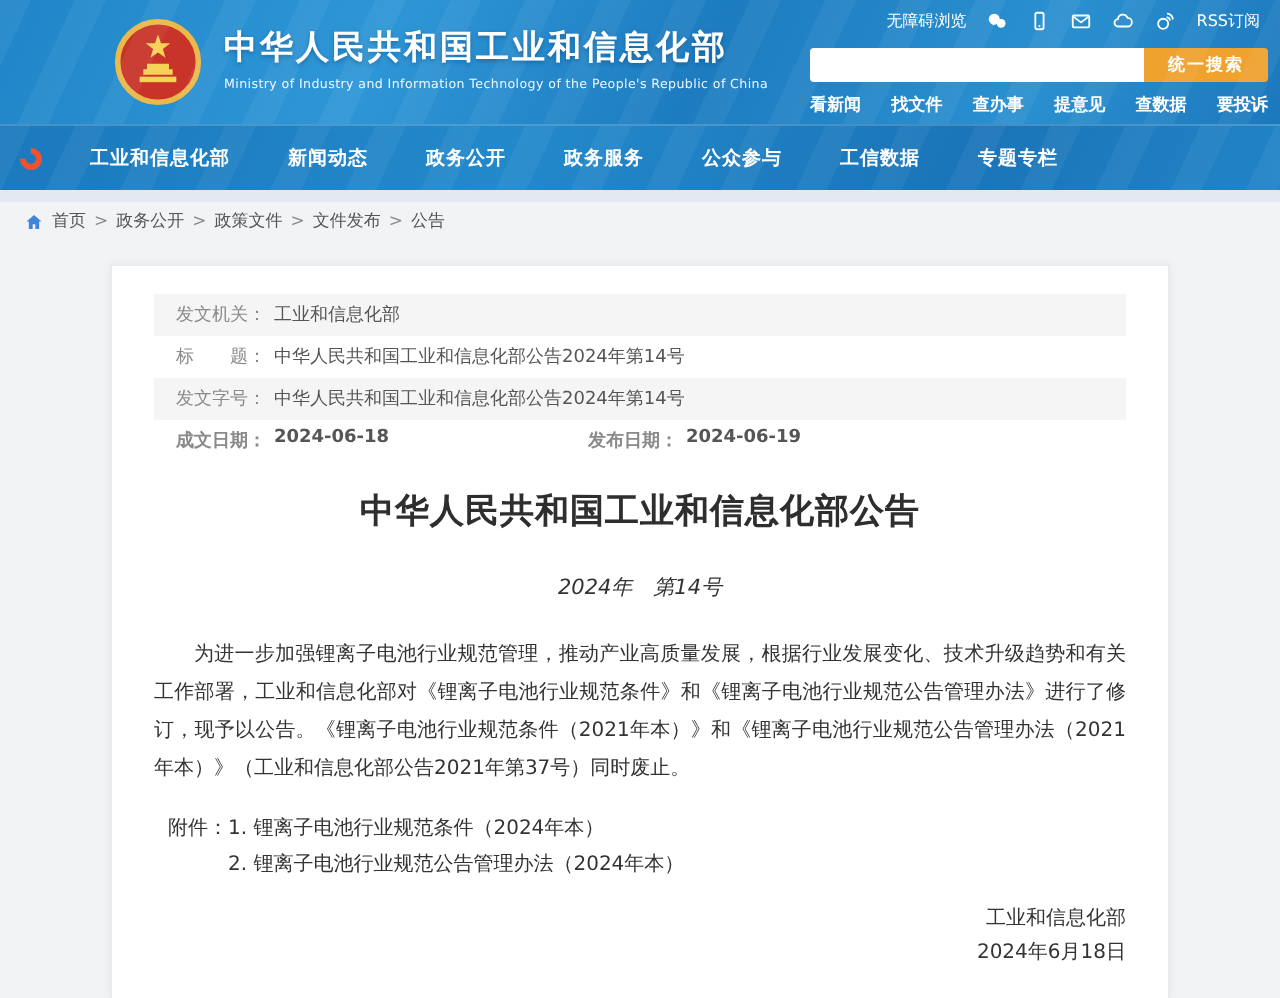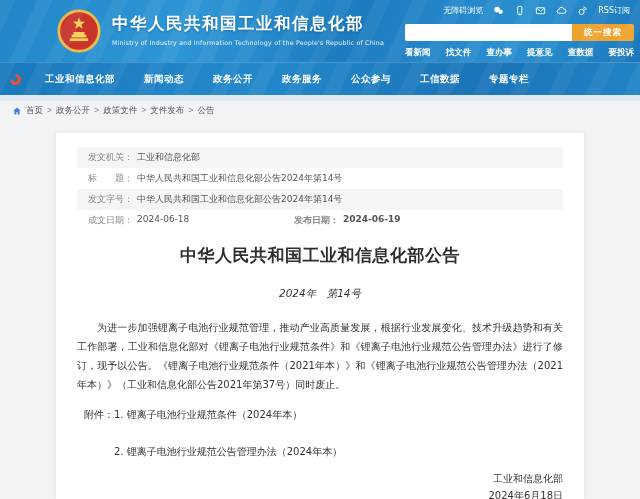--- a/index.html
+++ b/index.html
@@ -62,49 +62,49 @@
     border-radius:50%; transform:rotate(45deg); position:relative; z-index:1;
   }
   .nav-item {
     color:#fff; font-size:9.5px; font-weight:bold; letter-spacing:.5px;
     margin-right:29px; cursor:pointer; position:relative; z-index:1; white-space:nowrap;
   }
   .header-strip { position:absolute; top:95px; left:0; width:640px; height:6px; background:#e2e9f0; }
   
   .breadcrumb {
     position:absolute; top:105px; left:12px; display:flex; align-items:center; gap:4px;
-    font-size:8.5px; color:#555;font-family:Liberation Mono, monospace;
+    font-size:8.5px; color:#555;
   }
   .breadcrumb svg { width:10px; height:10px; display:block; }
   .breadcrumb .bc-link { cursor:pointer; }
   .breadcrumb .sep { color:#888; }
   
   .panel {
     position:absolute; left:55px; top:132px; width:530px; height:367px;
     background:#fff; border:1px solid #ececec; border-bottom:none;
     box-shadow:0 0 5px rgba(0,0,0,.05);
   }
   .meta { margin:14px 21px 0; }
   .meta-row {
     height:21px; display:flex; align-items:center; padding-left:11px; font-size:9px;
   }
   .meta-row.gray { background:#f5f5f5; }
   .meta-label { color:#8a8a8a; margin-right:4px; white-space:pre; }
   .meta-value { color:#555; }
-  .meta-cell { flex:0 0 206px; display:flex; }
+  .meta-cell { flex:0 0 206px; display:flex;font-weight:bold; }
   .meta-cell2 { flex:1; display:flex;font-weight:bold; }
   .doc-title { margin-top:13px; text-align:center; font-size:17px; font-weight:bold; color:#2e2e2e; letter-spacing:.5px; }
   .doc-number { margin-top:12px; text-align:center; font-size:10.5px; color:#333; padding-top:8px;font-style:italic; }
   .doc-body {
     margin:17px 21px 0; font-size:10px; line-height:19px; color:#333;
     text-align:justify; text-indent:2em;
   }
   .attachments { margin:12px 21px 0 28px; font-size:10px; line-height:17.5px; color:#333; }
   .attach-line a { color:#333; text-decoration:none; cursor:pointer; }
-  .attach-line.second { padding-left:30px;margin-top:19px; }
+  .attach-line.second { padding-left:30px; }
   .signature { margin:11px 21px 0; text-align:right; font-size:10px; line-height:16.5px; color:#333; }
 </style>
 </head>
 <body>
 
 <div class="header-top">
   <svg class="emblem" viewBox="0 0 48 48">
     <circle cx="24" cy="24" r="22.5" fill="#c8342a"></circle>
     <circle cx="24" cy="24" r="22" fill="none" stroke="#e9b949" stroke-width="3"></circle>
     <polygon fill="#f7d158" points="24,9 25.65,13.73 30.66,13.84 26.66,16.87 28.11,21.66 24,18.8 19.89,21.66 21.34,16.87 17.34,13.84 22.35,13.73"></polygon>

